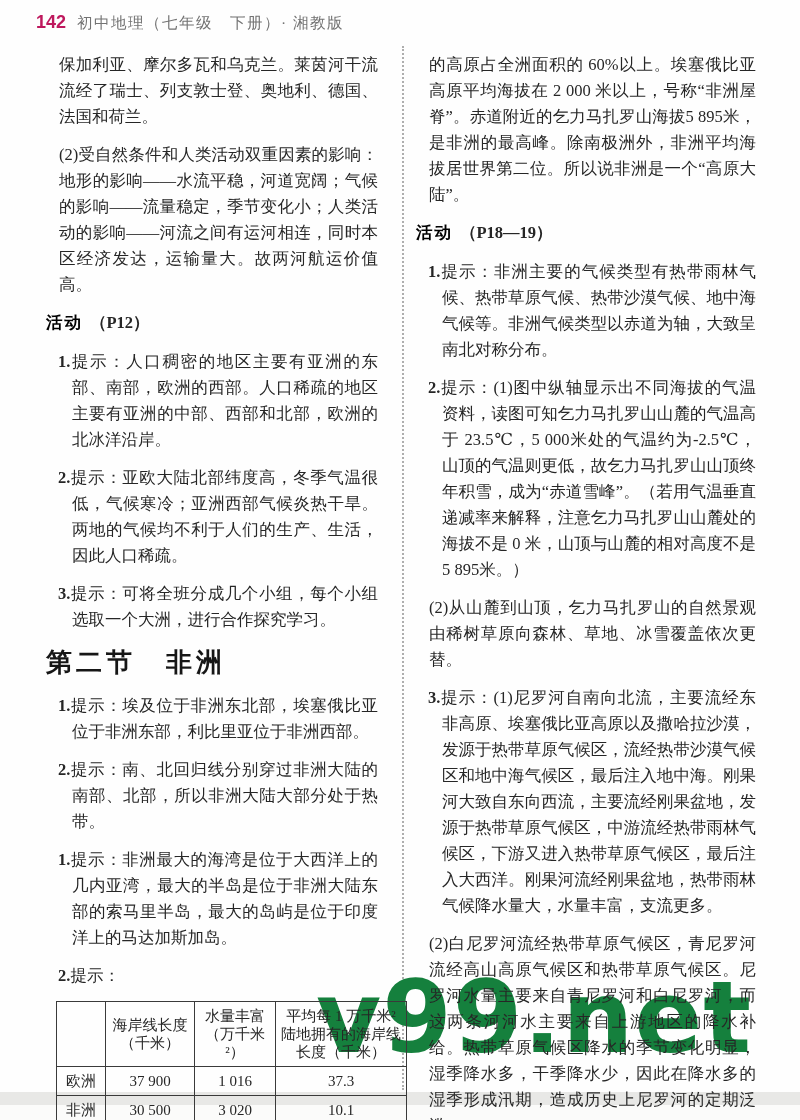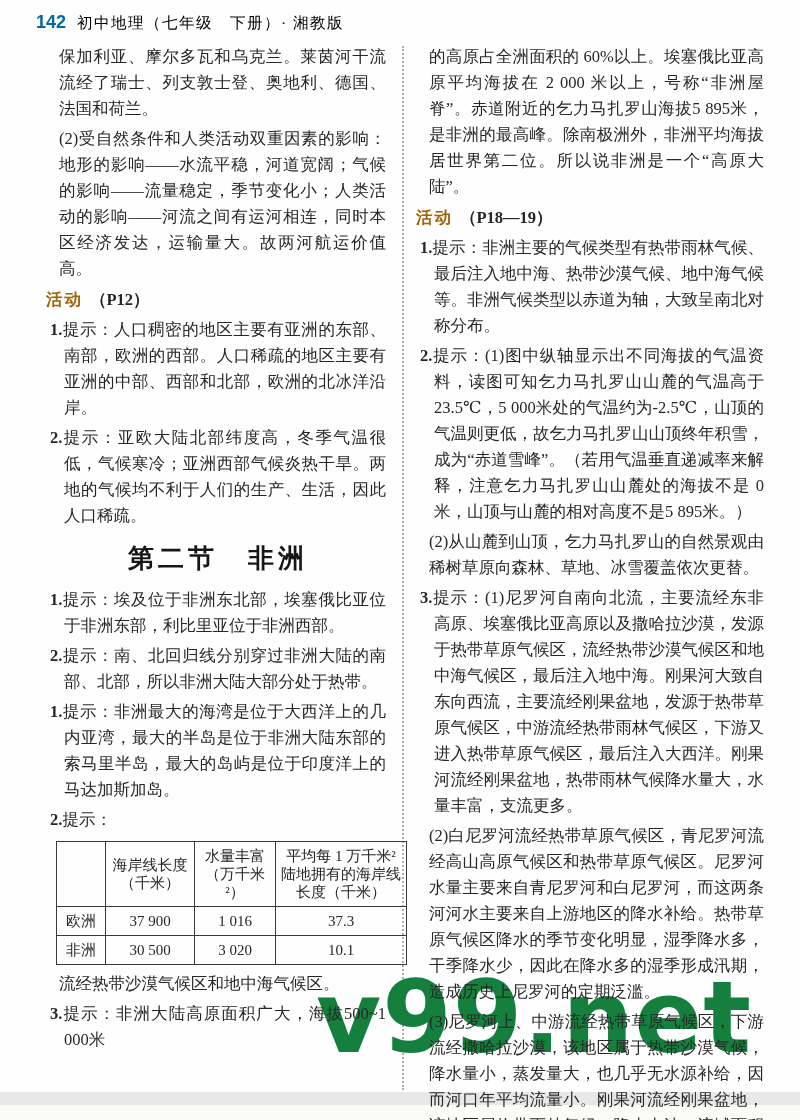--- a/index.html
+++ b/index.html
@@ -1,45 +1,45 @@
 <!DOCTYPE html>
 <html><head>
 <meta charset="utf-8">
 <style>
   html,body{margin:0;padding:0;background:#ffffff;}
   .page{position:relative;width:800px;height:1120px;background:#fefefe;overflow:hidden;
         font-family:"Liberation Serif","DejaVu Serif",serif;color:#262626;}
   .header{position:absolute;top:12px;left:36px;right:30px;white-space:nowrap;}
   .pagenum{font-family:"Liberation Sans","DejaVu Sans",sans-serif;font-weight:bold;
-           font-size:18px;color:#0369a1;margin-right:11px;}
-  .booktitle{font-size:15.5px;color:#000000;letter-spacing:1.5px;}
+           font-size:18px;color:#be185d;margin-right:11px;}
+  .booktitle{font-size:15.5px;color:#737373;letter-spacing:1.5px;}
 
   .watermark{position:absolute;top:968px;left:316px;z-index:1;
              font-family:"DejaVu Sans",sans-serif;font-weight:bold;font-size:100px;
              line-height:100px;color:#15803d;letter-spacing:1px;}
 
   .divider{position:absolute;left:402px;top:46px;height:1044px;width:0;
            border-left:2px dotted #aeaeae;z-index:0;}
 
   .columns{position:absolute;top:40px;left:46px;width:722px;display:flex;z-index:2;}
   .col{font-size:16.5px;line-height:26px;text-align:justify;}
   .col.left{width:344px;padding-right:12px;}
   .col.right{width:352px;padding-left:14px;}
 
-  p{margin:4px;}
+  p{margin:12px;}
   .para{margin-left:13px;}
   .item{padding-left:14px;text-indent:-14px;}
   .num{font-weight:bold;}
 
   .activity{margin:0;}
-  .act-label{font-family:Liberation Sans, sans-serif;font-weight:bold;
-             color:#a16207;letter-spacing:2px;}
+  .act-label{font-family:Liberation Mono, monospace;font-weight:bold;
+             color:#000000;letter-spacing:2px;}
   .act-page{font-weight:bold;margin-left:7px;}
 
-  .section-title{margin:12px 0 10px;text-align:center;font-size:26px;font-weight:bold;
+  .section-title{margin:12px 0 10px;font-size:26px;font-weight:bold;
                  letter-spacing:4px;line-height:36px;color:#161616;}
 
   table.answer-table{border-collapse:collapse;margin:8px 0 6px 10px;
                      font-size:15px;line-height:18px;table-layout:fixed;width:330px;}
   table.answer-table td{border:1.5px solid #3a3a3a;text-align:center;vertical-align:middle;
                         padding:5px 2px;}
   td.c0{width:44px;} td.c1{width:84px;} td.c2{width:76px;} td.c3{width:126px;}
 
   .footer-bar{position:absolute;left:0;top:1092px;width:800px;height:13px;background:#e8e8e6;}
   .bottom-edge{position:absolute;left:0;top:1105px;width:800px;height:15px;background:#fbfbfa;}
@@ -58,20 +58,21 @@
 
   <div class="columns">
 
     <div class="col left">
       <p class="para">保加利亚、摩尔多瓦和乌克兰。莱茵河干流流经了瑞士、列支敦士登、奥地利、德国、法国和荷兰。</p>
       <p class="para">(2)受自然条件和人类活动双重因素的影响：地形的影响——水流平稳，河道宽阔；气候的影响——流量稳定，季节变化小；人类活动的影响——河流之间有运河相连，同时本区经济发达，运输量大。故两河航运价值高。</p>
 
       <p class="activity"><span class="act-label">活动</span><span class="act-page">（P12）</span></p>
       <p class="item"><span class="num">1.</span><span>提示：人口稠密的地区主要有亚洲的东部、南部，欧洲的西部。人口稀疏的地区主要有亚洲的中部、西部和北部，欧洲的北冰洋沿岸。</span></p>
       <p class="item"><span class="num">2.</span><span>提示：亚欧大陆北部纬度高，冬季气温很低，气候寒冷；亚洲西部气候炎热干旱。两地的气候均不利于人们的生产、生活，因此人口稀疏。</span></p>
+      <p class="item"><span class="num">3.</span><span>提示：可将全班分成几个小组，每个小组选取一个大洲，进行合作探究学习。</span></p>
 
       <h2 class="section-title">第二节　非洲</h2>
 
       <p class="item"><span class="num">1.</span><span>提示：埃及位于非洲东北部，埃塞俄比亚位于非洲东部，利比里亚位于非洲西部。</span></p>
       <p class="item"><span class="num">2.</span><span>提示：南、北回归线分别穿过非洲大陆的南部、北部，所以非洲大陆大部分处于热带。</span></p>
 
       <p class="item"><span class="num">1.</span><span>提示：非洲最大的海湾是位于大西洋上的几内亚湾，最大的半岛是位于非洲大陆东部的索马里半岛，最大的岛屿是位于印度洋上的马达加斯加岛。</span></p>
       <p class="item"><span class="num">2.</span><span>提示：</span></p>
 
       <table class="answer-table">
@@ -99,21 +100,21 @@
 
       <p class="para">流经热带沙漠气候区和地中海气候区。</p>
       <p class="item"><span class="num">3.</span><span>提示：非洲大陆高原面积广大，海拔500~1 000米</span></p>
     </div>
 
     <div class="col right">
       <p class="para">的高原占全洲面积的 60%以上。埃塞俄比亚高原平均海拔在 2 000 米以上，号称“非洲屋脊”。赤道附近的乞力马扎罗山海拔5 895米，是非洲的最高峰。除南极洲外，非洲平均海拔居世界第二位。所以说非洲是一个“高原大陆”。</p>
 
       <p class="activity"><span class="act-label">活动</span><span class="act-page">（P18—19）</span></p>
 
-      <p class="item"><span class="num">1.</span><span>提示：非洲主要的气候类型有热带雨林气候、最后注入地中海、热带沙漠气候、地中海气候等。非洲气候类型以赤道为轴，大致呈南北对称分布。</span></p>
+      <p class="item"><span class="num">1.</span><span>提示：非洲主要的气候类型有热带雨林气候、热带草原气候、热带沙漠气候、地中海气候等。非洲气候类型以赤道为轴，大致呈南北对称分布。</span></p>
       <p class="item"><span class="num">2.</span><span>提示：(1)图中纵轴显示出不同海拔的气温资料，读图可知乞力马扎罗山山麓的气温高于 23.5℃，5 000米处的气温约为-2.5℃，山顶的气温则更低，故乞力马扎罗山山顶终年积雪，成为“赤道雪峰”。（若用气温垂直递减率来解释，注意乞力马扎罗山山麓处的海拔不是 0 米，山顶与山麓的相对高度不是5 895米。）</span></p>
       <p class="para">(2)从山麓到山顶，乞力马扎罗山的自然景观由稀树草原向森林、草地、冰雪覆盖依次更替。</p>
       <p class="item"><span class="num">3.</span><span>提示：(1)尼罗河自南向北流，主要流经东非高原、埃塞俄比亚高原以及撒哈拉沙漠，发源于热带草原气候区，流经热带沙漠气候区和地中海气候区，最后注入地中海。刚果河大致自东向西流，主要流经刚果盆地，发源于热带草原气候区，中游流经热带雨林气候区，下游又进入热带草原气候区，最后注入大西洋。刚果河流经刚果盆地，热带雨林气候降水量大，水量丰富，支流更多。</span></p>
       <p class="para">(2)白尼罗河流经热带草原气候区，青尼罗河流经高山高原气候区和热带草原气候区。尼罗河水量主要来自青尼罗河和白尼罗河，而这两条河河水主要来自上游地区的降水补给。热带草原气候区降水的季节变化明显，湿季降水多，干季降水少，因此在降水多的湿季形成汛期，造成历史上尼罗河的定期泛滥。</p>
       <p class="para">(3)尼罗河上、中游流经热带草原气候区，下游流经撒哈拉沙漠，该地区属于热带沙漠气候，降水量小，蒸发量大，也几乎无水源补给，因而河口年平均流量小。刚果河流经刚果盆地，该地区属热带雨林气候，降水丰沛，流域面积广，支流多，因而河口年平均流量巨大。</p>
     </div>
 
   </div>
 
   <div class="footer-bar"></div>

